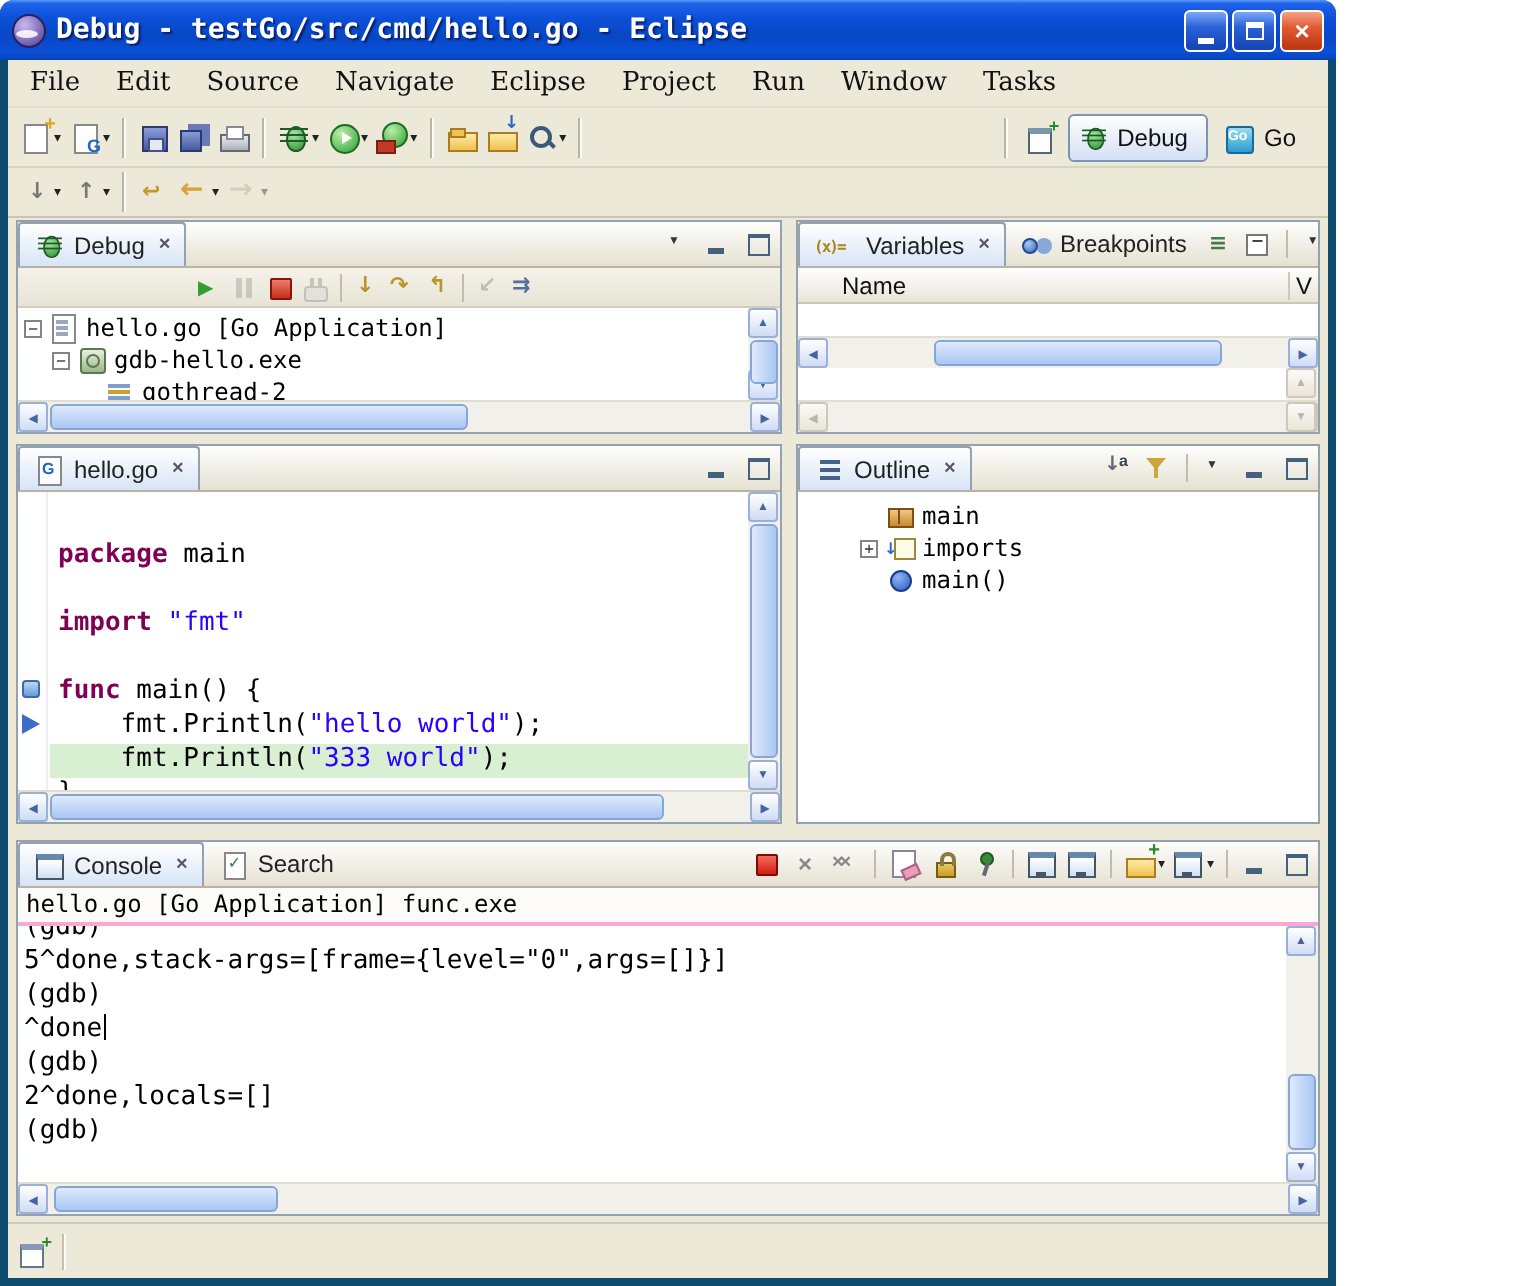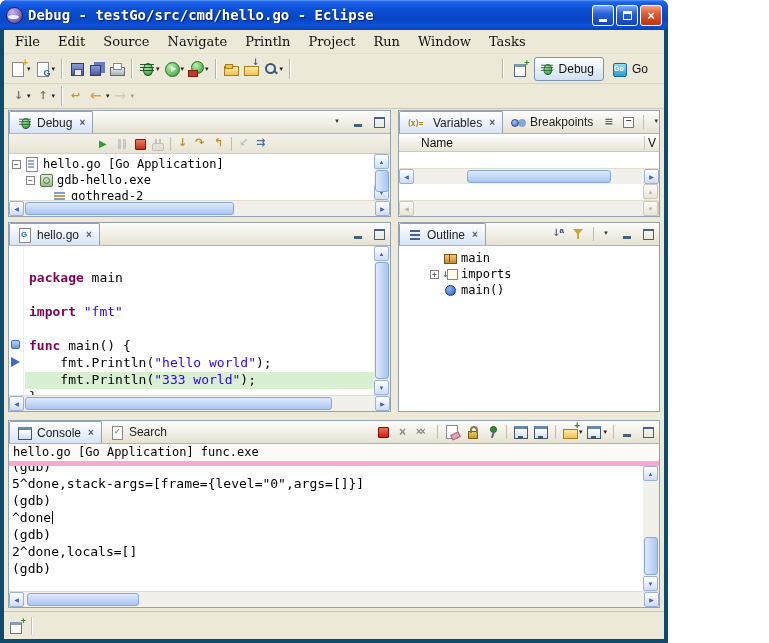--- a/index.html
+++ b/index.html
@@ -86,21 +86,21 @@
 
 
 .colhead{height:18px;flex:none;background:linear-gradient(#ffffff,#e8e4d6);border-bottom:1px solid #cdc8b8;position:relative;font-size:12px}
 .colname{position:absolute;left:22px;top:2px}
 .colval{position:absolute;right:1px;top:2px;border-left:1px solid #cdc8b8;padding-left:3px;width:14px}
 .vars-empty{height:16px;flex:none;background:#fff}
 .vars-detail{flex:1;position:relative;background:#fff;padding-right:16px}
 
 
 .conlabel{height:17px;flex:none;background:#fcfbf7;font:12px/17px "DejaVu Sans Mono",monospace;padding-left:4px;color:#000}
-.conwrap{flex:1;position:relative;overflow:hidden;background:#fff;padding-right:12px;border-top:5px solid #f9a8d4}
+.conwrap{flex:1;position:relative;overflow:hidden;background:#fff;padding-right:12px;border-top:2px solid #f9a8d4}
 .conlines{margin-top:-7px;padding-left:3px}
 .conline{font:13px "DejaVu Sans Mono",monospace;height:17px;white-space:pre;color:#000}
 .caret{display:inline-block;width:1px;height:13px;background:#000;vertical-align:-2px;margin-left:1px}
 
 
 .statusbar{position:absolute;left:0;right:0;bottom:0;height:28px;border-top:1px solid #cfcaba;background:#ECE9D8;display:flex;align-items:center;padding:0 5px}
 .statusbar .sgroove{width:1px;height:18px;border-left:1px solid #c5c0b0;border-right:1px solid #fdfcf8;margin:0 6px}
 
 
 .ic{display:inline-block;width:16px;height:16px;position:relative;flex:none}
@@ -219,21 +219,21 @@
     </div>
   </div>
 
   <div class="frame">
 
     <div class="menubar">
         <div class="menu-item">File</div>
         <div class="menu-item">Edit</div>
         <div class="menu-item">Source</div>
         <div class="menu-item">Navigate</div>
-        <div class="menu-item">Println</div>
+        <div class="menu-item">Eclipse</div>
         <div class="menu-item">Project</div>
         <div class="menu-item">Run</div>
         <div class="menu-item">Window</div>
         <div class="menu-item">Tasks</div>
       </div>
 
     <div class="toolbar row1">
       <div style="display:flex;align-items:center">
           <div class="tbtn">
             <span class="ic ic-new-wizard"></span>

